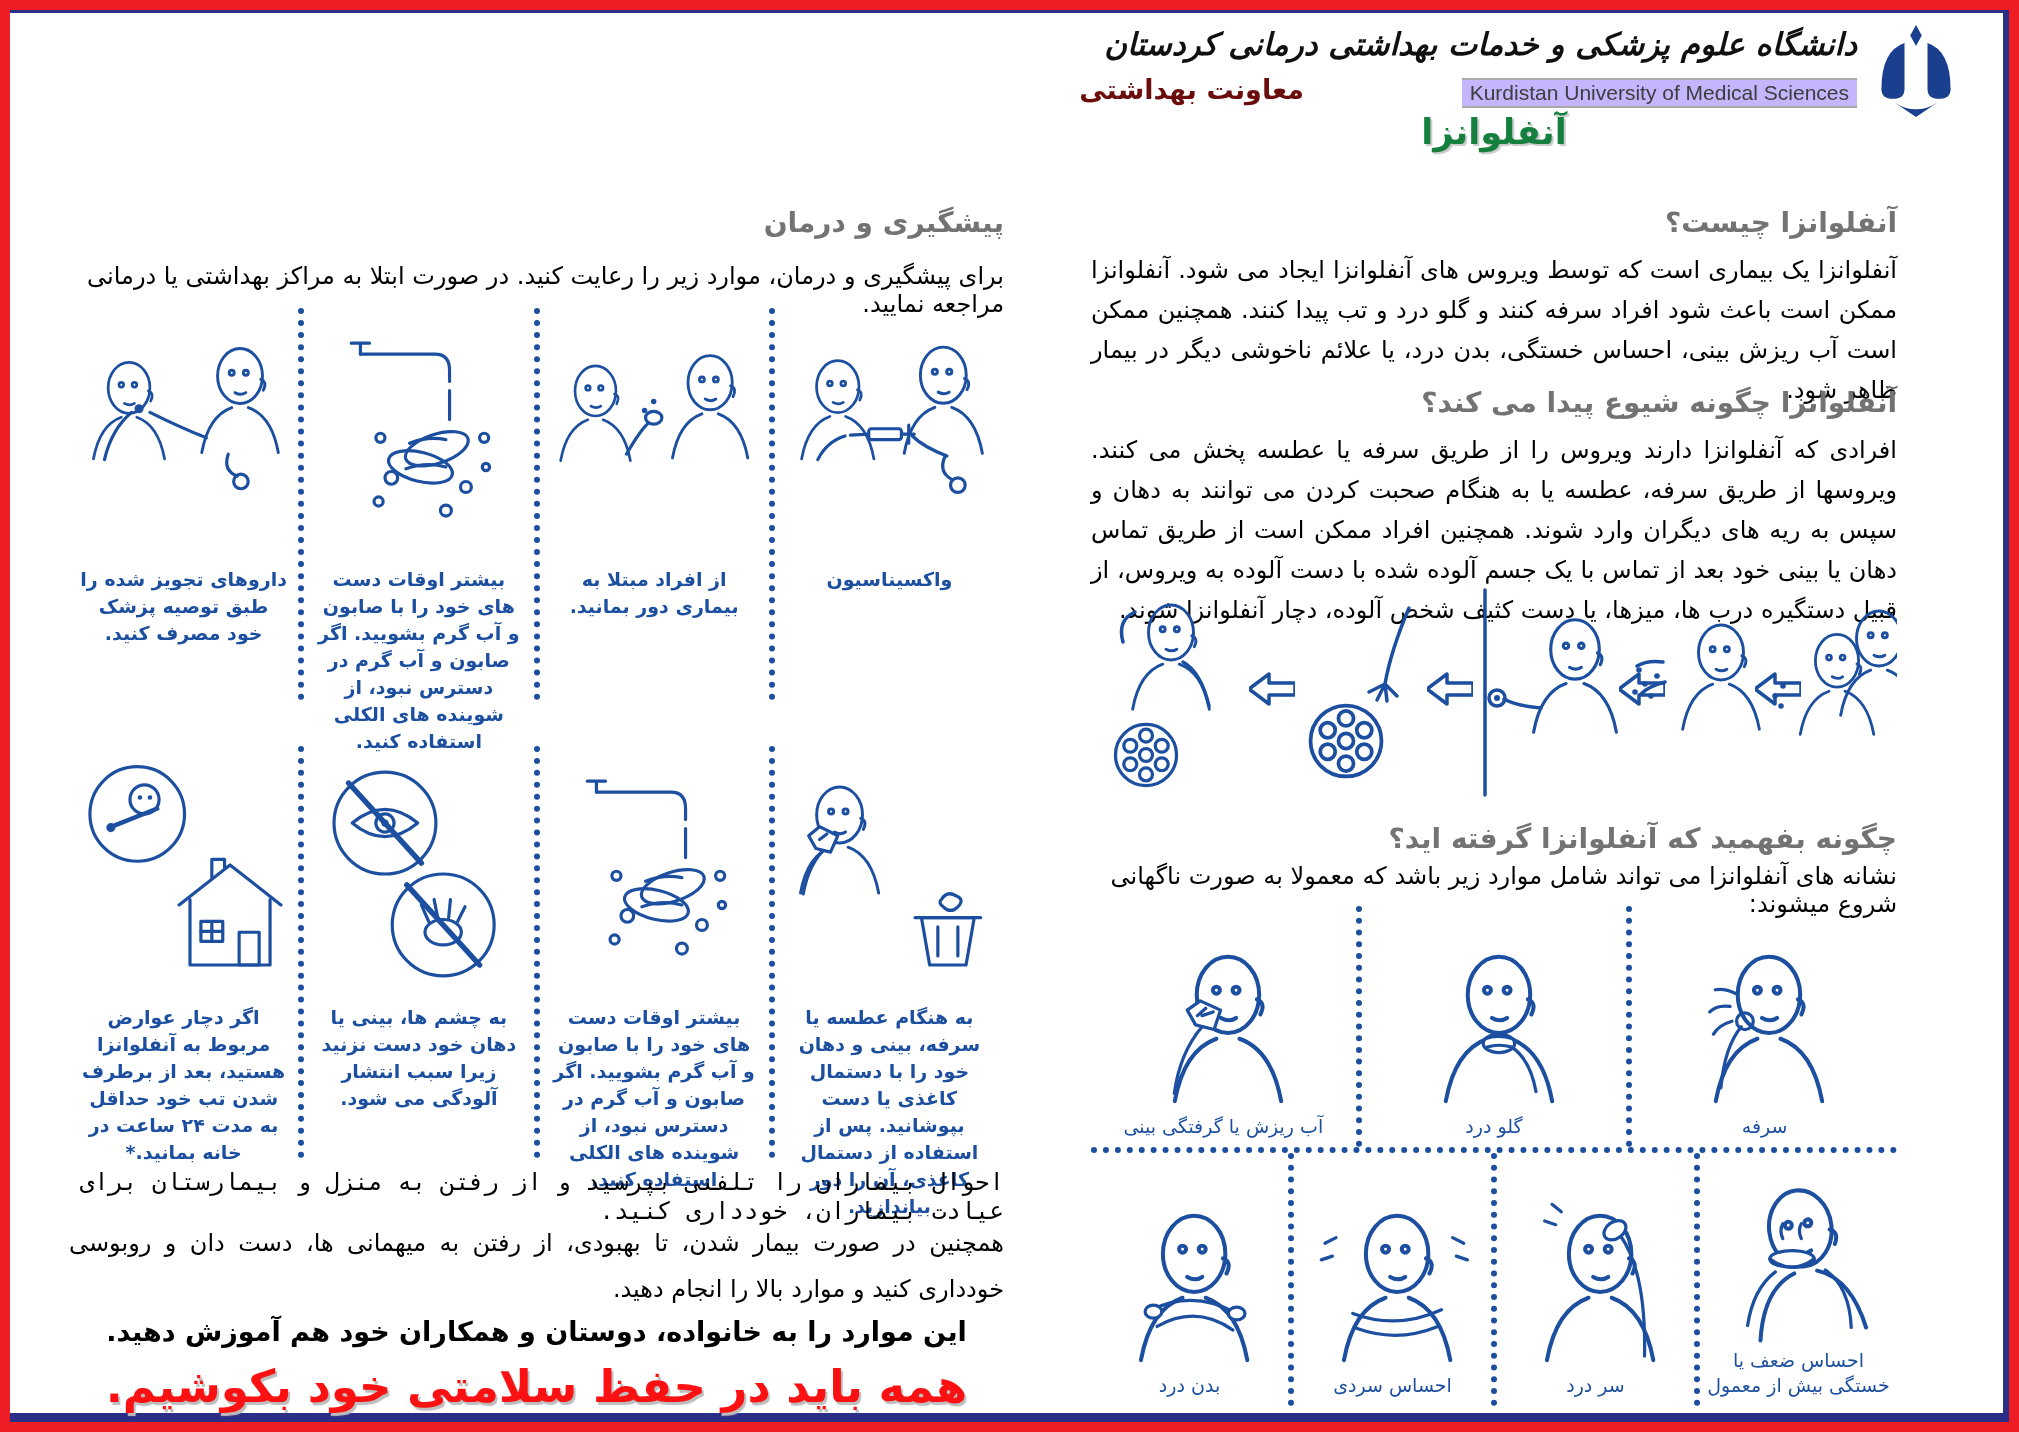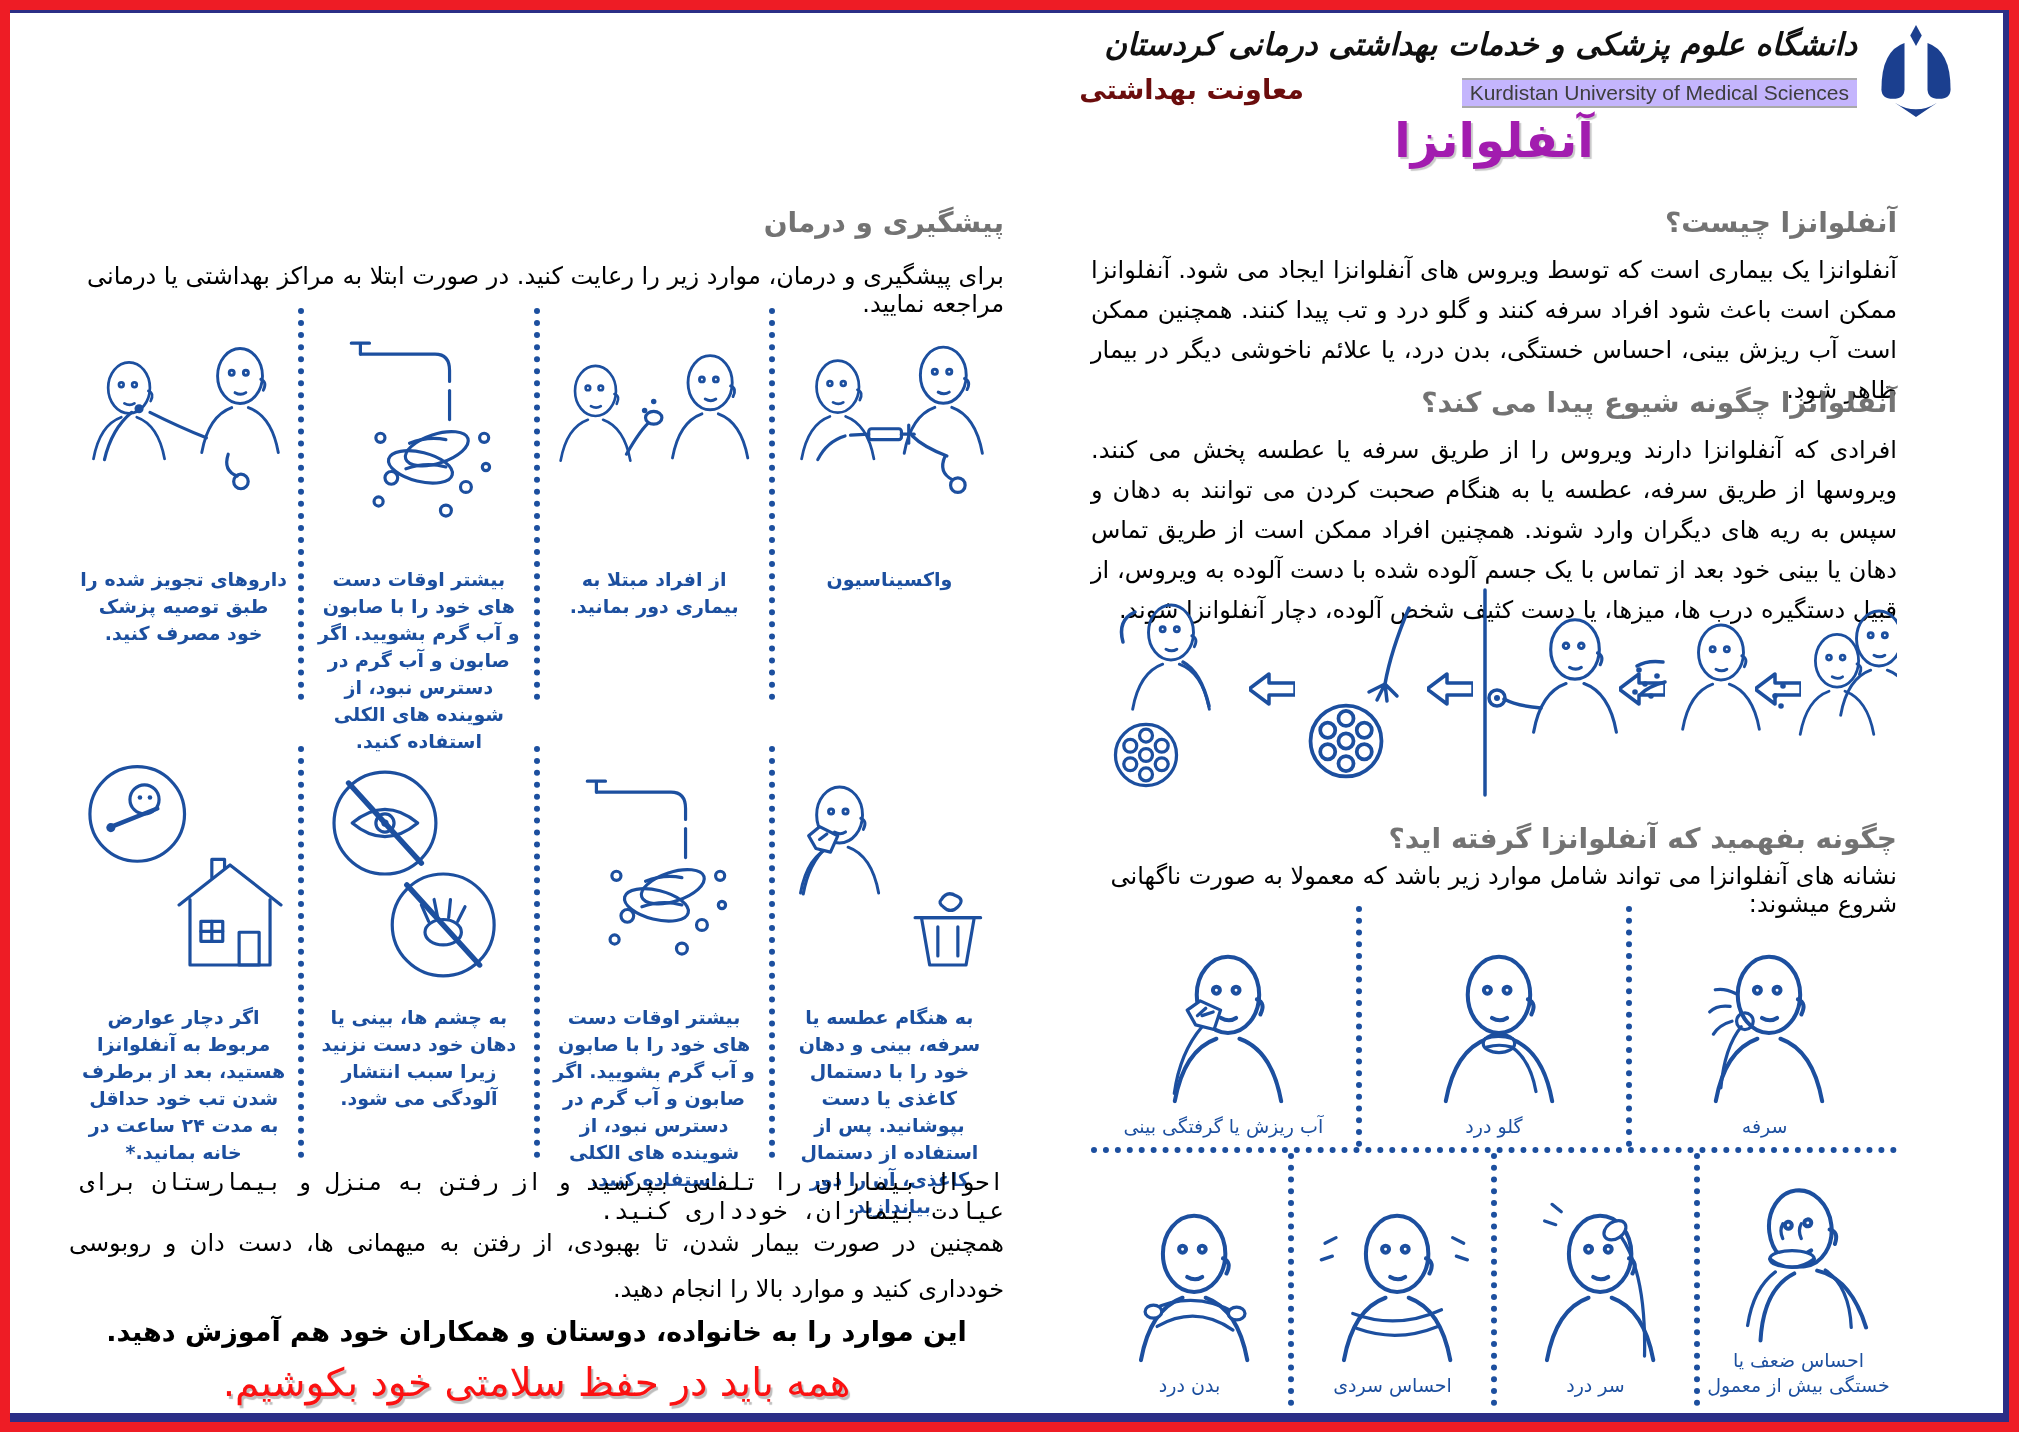--- a/index.html
+++ b/index.html
@@ -13,21 +13,21 @@
   .accent-bottom{position:absolute;left:0;right:0;bottom:0;height:9px;background:#2b2e86;}
 
   
   .logo{position:absolute;top:12px;right:45px;width:96px;height:96px;}
   .lg{fill:#1b3f8f;stroke:none;}
   .org-fa{position:absolute;top:16px;right:152px;font-size:31px;font-weight:bold;font-style:italic;color:#101010;white-space:nowrap;}
   .org-en{position:absolute;top:68px;right:152px;direction:ltr;font-family:"Liberation Sans",sans-serif;
           font-size:21px;color:#3d3d3d;border-top:2px solid #a9a9a9;border-bottom:2px solid #a9a9a9;padding:1px 8px;background:#c4b5fd;}
   .dept{position:absolute;top:64px;right:705px;font-size:27px;font-weight:bold;color:#6b0d0d;}
   .title{position:absolute;top:102px;right:112px;width:806px;text-align:center;
-         font-size:48px;font-weight:bold;color:#a21caf;text-shadow:2px 2px 1px #c9c9c9;}
+         font-size:35px;font-weight:bold;color:#15803d;text-shadow:2px 2px 1px #c9c9c9;}
 
   
   .rc{position:absolute;right:112px;width:806px;}
   .lc{position:absolute;right:1005px;width:935px;}
   .h-red{font-size:28px;font-weight:bold;color:#737373;}
   .body-p{font-size:24px;line-height:40px;text-align:justify;}
   #h-what{top:196px;} #p-what{top:240px;}
   #h-spread{top:376px;} #p-spread{top:420px;}
   #transmission{top:570px;height:225px;}
   #h-know{top:812px;} #p-know{top:852px;font-size:24px;}
@@ -44,21 +44,21 @@
   .tips{display:flex;}
   #tips1{top:298px;height:392px;}
   #tips2{top:736px;height:412px;}
   .tip-cell{flex:1;display:flex;flex-direction:column;align-items:center;padding:4px 10px;}
   .tip-cell:not(:last-child){border-left:6px dotted #1c4f9f;}
   .tip-cell svg{height:248px;width:100%;flex:none;}
   .tip-cap{font-size:19px;font-weight:bold;color:#1c4f9f;text-align:center;line-height:27px;margin-top:6px;}
   #lc-p1{top:1158px;font-size:24px;font-family:Liberation Mono, monospace;}
   #lc-p2{top:1210px;font-size:24px;line-height:46px;text-align:justify;}
   #lc-bold{top:1306px;text-align:center;font-size:27px;font-weight:bold;}
-  #lc-red{top:1350px;text-align:center;font-size:39px;font-weight:normal;color:#fb1111;text-shadow:2px 3px 1px #bdbdbd;}
+  #lc-red{top:1350px;text-align:center;font-size:45px;font-weight:bold;color:#fb1111;text-shadow:2px 3px 1px #bdbdbd;}
 
   
   .art{stroke:#1c4f9f;stroke-width:3.5;fill:none;stroke-linecap:round;stroke-linejoin:round;}
   .art .dt{fill:#1c4f9f;stroke:none;}
   .art .wfill{fill:#fff;}
   .art .thick{stroke-width:6;}
   .defs{position:absolute;width:0;height:0;overflow:hidden;}
 </style>
 </head>
 <body>

